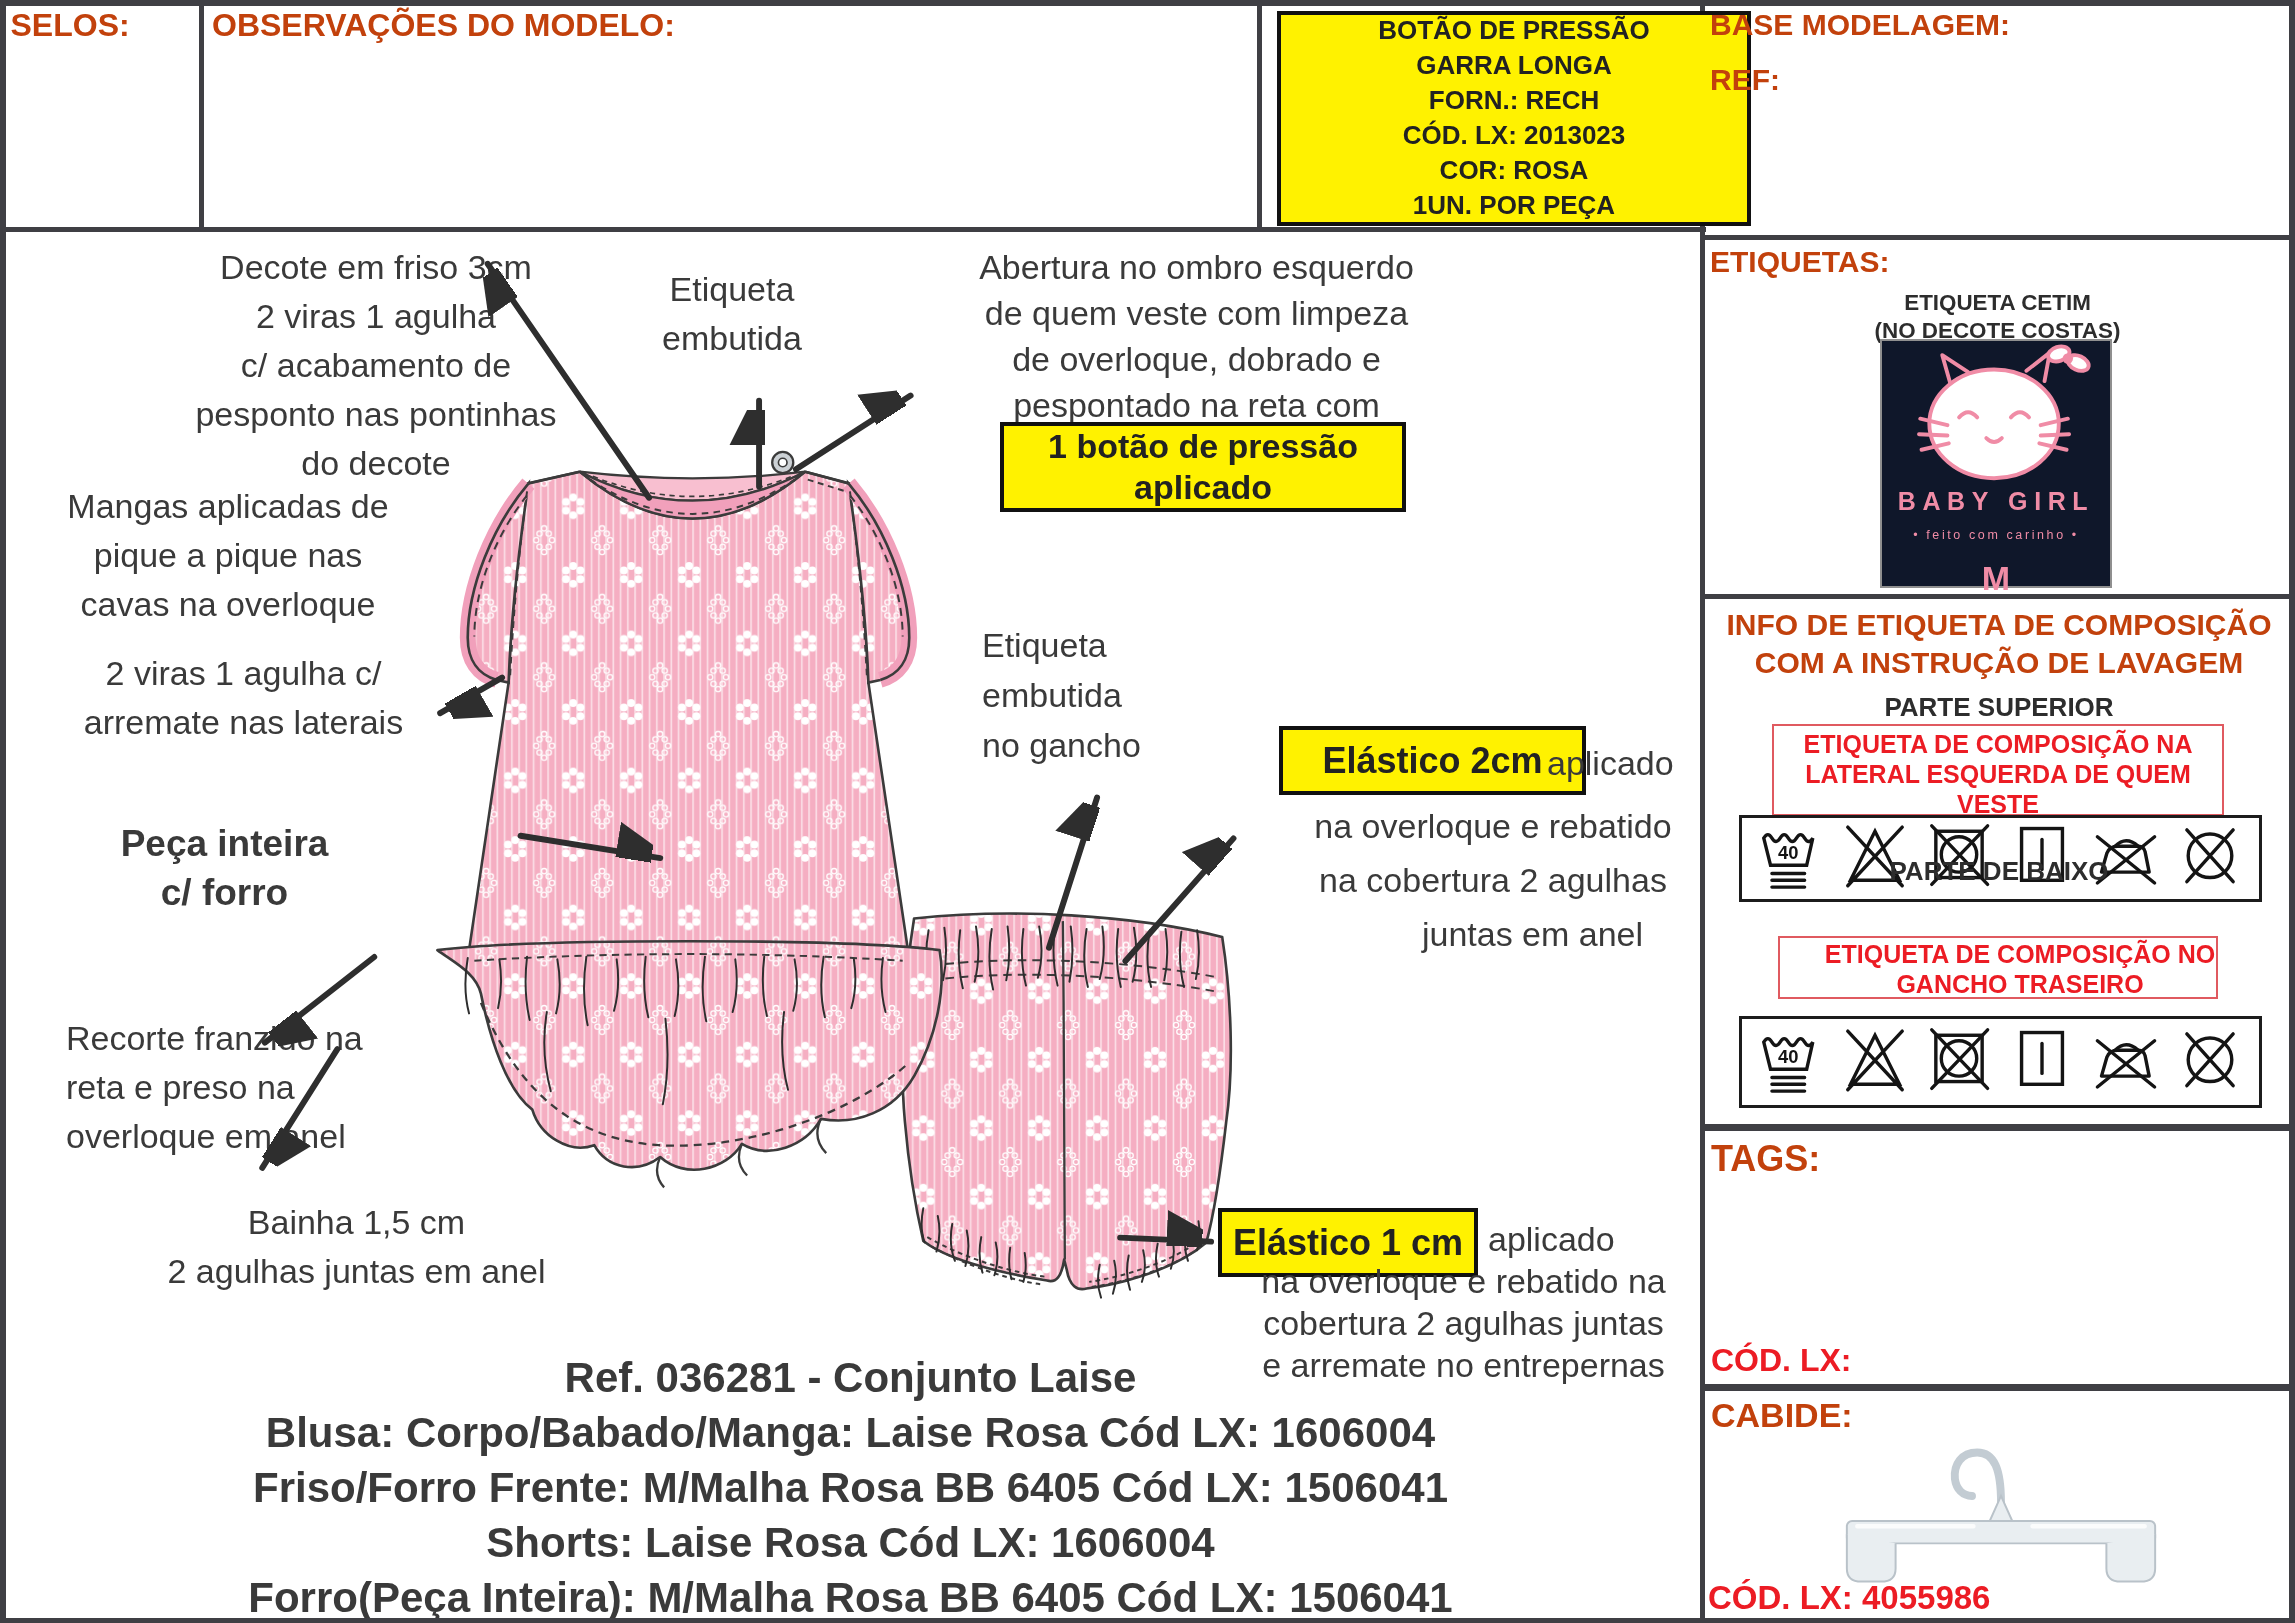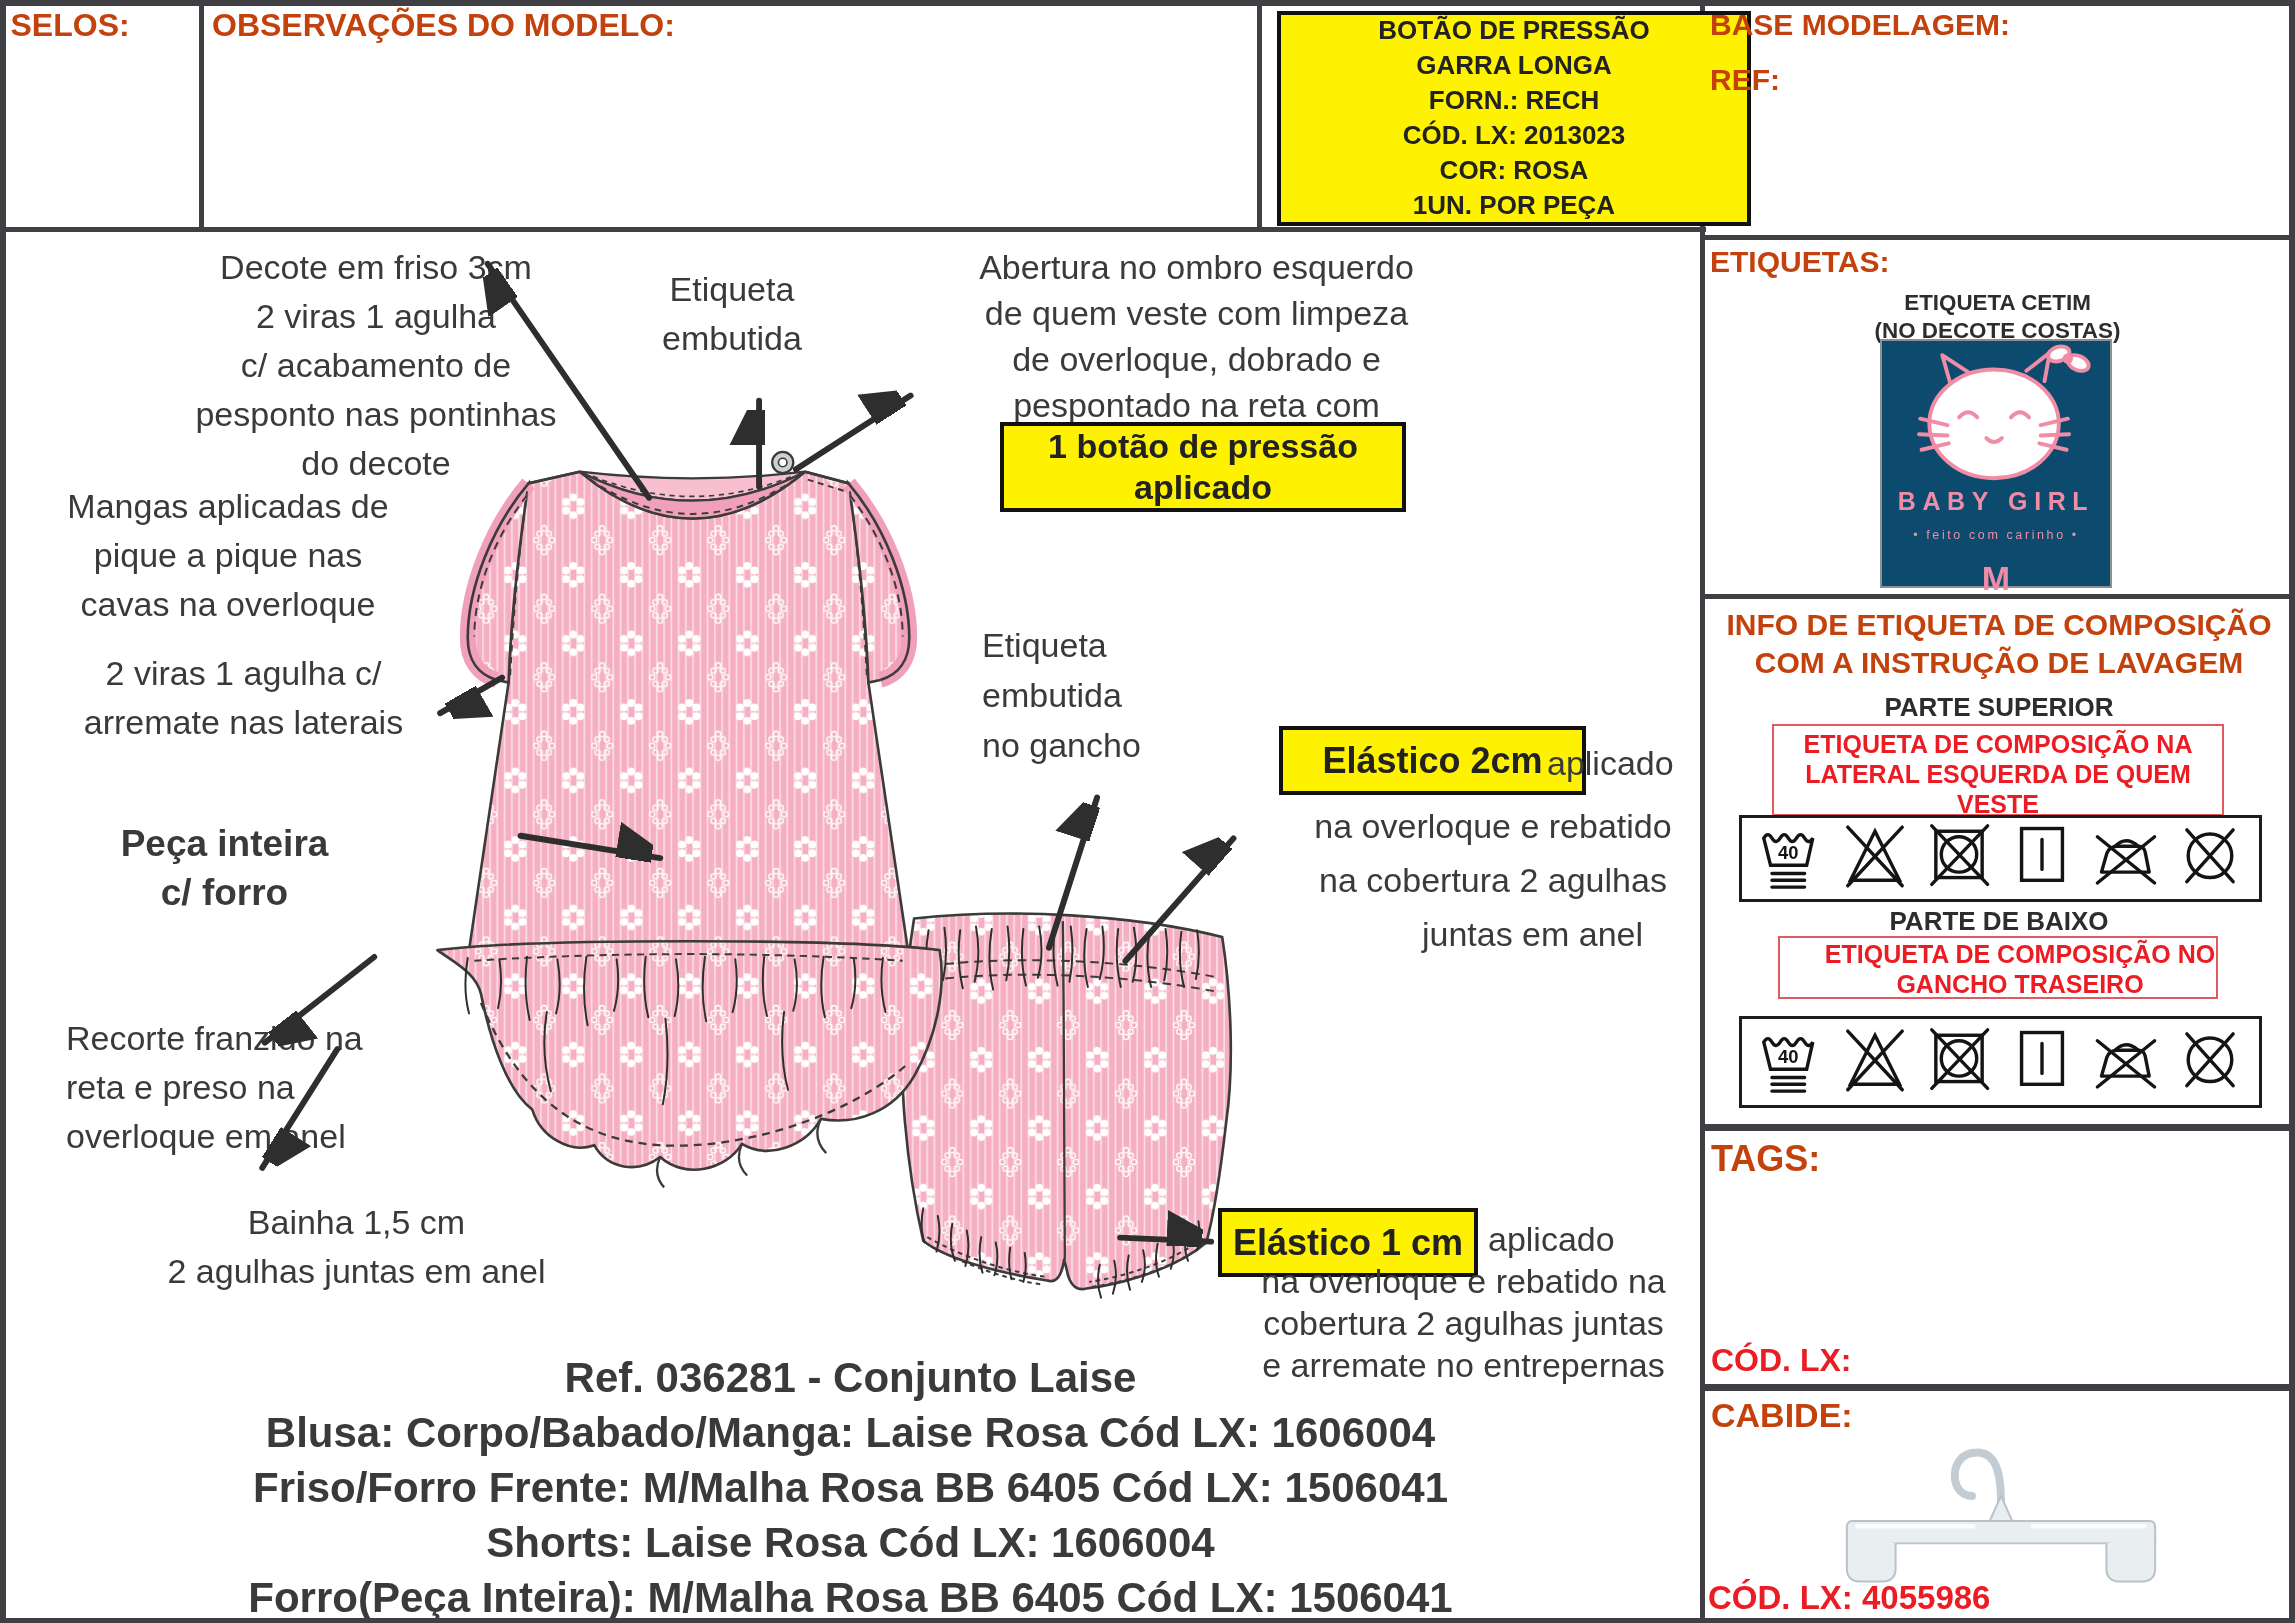--- a/index.html
+++ b/index.html
@@ -276,21 +276,21 @@
     <div>Shorts: Laise Rosa Cód LX: 1606004</div>
     <div>Forro(Peça Inteira): M/Malha Rosa BB 6405 Cód LX: 1506041</div>
   </div>
 
   <div class="abs red-h" style="left:1710px;top:245px;font-size:30px;">ETIQUETAS:</div>
   <div class="abs center bold" style="left:1793px;top:289px;width:409px;font-size:22.4px;line-height:28px;color:#2d2d2d;">
     <div>ETIQUETA CETIM</div>
     <div>(NO DECOTE COSTAS)</div>
   </div>
 
-  <div class="abs" style="left:1880px;top:339px;width:232px;height:249px;border:2px solid #8f8f8f;box-sizing:border-box;background:#0c4a6e;">
+  <div class="abs" style="left:1880px;top:339px;width:232px;height:249px;border:2px solid #8f8f8f;box-sizing:border-box;background:#0f172a;">
     <svg width="228" height="145" viewBox="0 0 350 224">
       <g fill="none" stroke="#F08CA6" stroke-width="6" stroke-linecap="round" stroke-linejoin="round">
         <path d="M104,64 L92,22 L132,48"></path>
         <path d="M222,46 L258,18 L250,62"></path>
         <ellipse cx="172" cy="128" rx="100" ry="84" fill="#fff"></ellipse>
         <path d="M118,118 Q132,102 146,118 M198,118 Q212,102 226,118"></path>
         <path d="M160,150 Q172,162 184,150"></path>
         <path d="M58,120 L100,130 M56,144 L100,146 M60,168 L102,158 M286,120 L244,130 M288,144 L244,146 M284,168 L242,158"></path>
         <ellipse cx="272" cy="20" rx="17" ry="11" transform="rotate(-18 272 20)" fill="#fff"></ellipse>
         <ellipse cx="302" cy="34" rx="17" ry="11" transform="rotate(24 302 34)" fill="#fff"></ellipse>
@@ -331,21 +331,21 @@
         <use href="#sym-dripdry"></use>
       </svg>
     <svg width="72" height="79" viewBox="0 0 96 116">
         <use href="#sym-noiron"></use>
       </svg>
     <svg width="72" height="79" viewBox="0 0 96 116">
         <use href="#sym-nodryclean"></use>
       </svg>
   </div>
 
-  <div class="abs center bold" style="left:1714px;top:906px;width:570px;font-size:26px;color:#2d2d2d;">PARTE DE BAIXO</div>
+  <div class="abs center bold" style="left:1714px;top:856px;width:570px;font-size:26px;color:#2d2d2d;">PARTE DE BAIXO</div>
 
   <div class="redbox" style="left:1778px;top:936px;width:440px;height:63px;font-size:25px;line-height:30px;padding-top:1.3px;padding-left:44px;">
     <div>ETIQUETA DE COMPOSIÇÃO NO</div>
     <div>GANCHO TRASEIRO</div>
   </div>
 
   <div class="care-strip" style="left:1739px;top:1016px;width:523px;height:92px;">
     <svg width="72" height="79" viewBox="0 0 96 116">
         <use href="#sym-wash40"></use>
       </svg>

